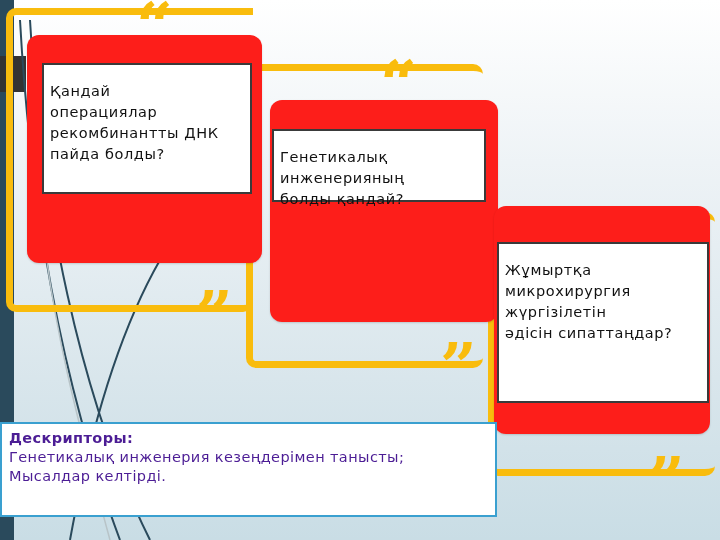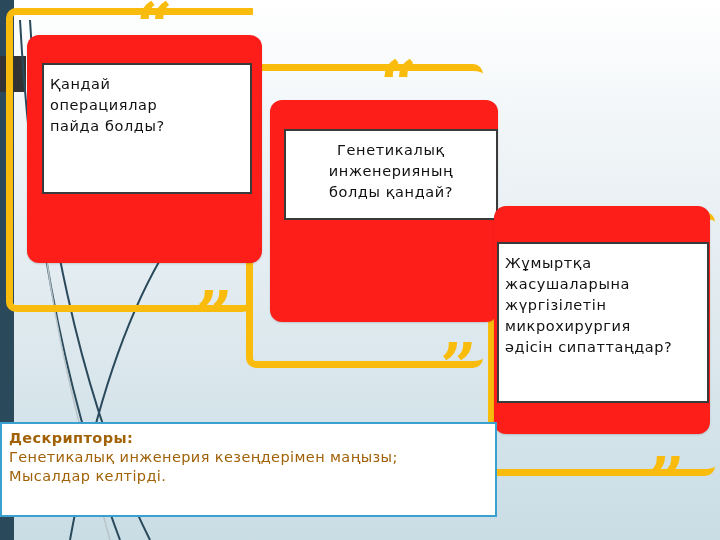--- a/index.html
+++ b/index.html
@@ -6,22 +6,22 @@
   body{width:720px;height:540px;overflow:hidden;position:relative;
     background:linear-gradient(180deg,#ffffff 0%,#eef3f6 30%,#d9e6ec 70%,#c9dde5 100%);
     font-family:"DejaVu Sans","Liberation Sans",sans-serif;}
   .stripe{position:absolute;left:0;top:0;width:14px;height:540px;background:#2a4a5c;}
   .stripe2{position:absolute;left:0;top:56px;width:26px;height:36px;background:#333;}
   .curves{position:absolute;left:0;top:0;}
   .bubble-frame{position:absolute;border:7px solid #f9bc0d;border-radius:10px;}
   .quote{position:absolute;color:#f9bc0d;font-family:"DejaVu Serif",serif;font-weight:bold;font-size:64px;line-height:1;}
   .card{position:absolute;background:#fd1e1a;border-radius:12px;box-shadow:0 1px 2px rgba(0,0,0,0.15);}
   .card-title{position:absolute;font-family:"Liberation Serif","DejaVu Serif",serif;font-weight:bold;color:#111;font-size:22px;line-height:1;margin-top:29px;}
-  .qbox{position:absolute;background:#fff;border:2px solid #3a3a3a;color:#111;font-size:14.5px;line-height:21px;padding:9px 6px;box-sizing:border-box;letter-spacing:0.6px;}
-  .desc{position:absolute;left:0;top:422px;width:497px;height:95px;background:#fff;border:2px solid #3aa0d0;box-sizing:border-box;padding:5px 7px;font-size:14.5px;line-height:19px;color:#a16207;letter-spacing:0.4px;}
+  .qbox{position:absolute;background:#fff;border:2px solid #3a3a3a;color:#111;font-size:14.5px;line-height:21px;padding:16px 6px;box-sizing:border-box;letter-spacing:0.6px;}
+  .desc{position:absolute;left:0;top:422px;width:497px;height:95px;background:#fff;border:2px solid #3aa0d0;box-sizing:border-box;padding:5px 7px;font-size:14.5px;line-height:19px;color:#4c1d95;letter-spacing:0.4px;}
   .desc .h{font-weight:bold;}
 </style>
 </head>
 <body>
 
 <div class="stripe"></div>
 <div class="stripe2"></div>
 
 <svg class="curves" width="720" height="540">
   <path d="M20 20 C 30 200, 60 380, 120 540" stroke="#2a4a5c" stroke-width="2" fill="none"></path>
@@ -38,38 +38,38 @@
 <div class="quote" style="left:196px;top:282px;">”</div>
 <div class="quote" style="left:380px;top:52px;">“</div>
 <div class="quote" style="left:440px;top:334px;">”</div>
 <div class="quote" style="left:648px;top:448px;">”</div>
 
 <div class="card" style="left:27px;top:35px;width:235px;height:228px;"></div>
 <div class="card-title" style="left:168px;top:38px;">1 топ</div>
 <div class="qbox" style="left:42px;top:63px;width:210px;height:131px;">
   <div>Қандай</div>
   <div>операциялар</div>
+  <div>рекомбинантты ДНК</div>
   <div>пайда болды?</div>
 </div>
 
 <div class="card" style="left:270px;top:100px;width:228px;height:222px;"></div>
 <div class="card-title" style="left:405px;top:106px;">2 топ</div>
-<div class="qbox" style="left:284px;top:129px;width:214px;height:91px;text-align:center;">
+<div class="qbox" style="left:272px;top:129px;width:214px;height:73px;">
   <div>Генетикалық</div>
   <div>инженерияның</div>
   <div>болды қандай?</div>
 </div>
 
 <div class="card" style="left:494px;top:206px;width:216px;height:228px;"></div>
 <div class="card-title" style="left:615px;top:214px;">3 топ</div>
 <div class="qbox" style="left:497px;top:242px;width:212px;height:161px;">
   <div>Жұмыртқа</div>
-  <div>жасушаларына</div>
+  <div>микрохирургия</div>
   <div>жүргізілетін</div>
-  <div>микрохирургия</div>
   <div>әдісін сипаттаңдар?</div>
 </div>
 
 <div class="desc">
   <div class="h">Дескрипторы:</div>
-  <div>Генетикалық инженерия кезеңдерімен маңызы;</div>
+  <div>Генетикалық инженерия кезеңдерімен танысты;</div>
   <div>Мысалдар келтірді.</div>
 </div>
 
 </body></html>

